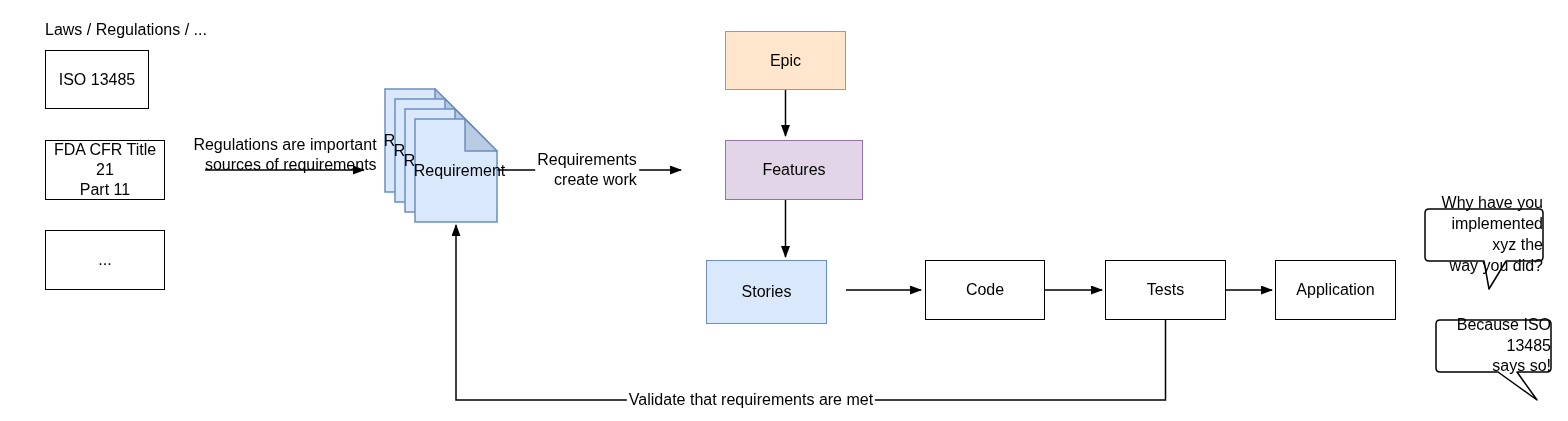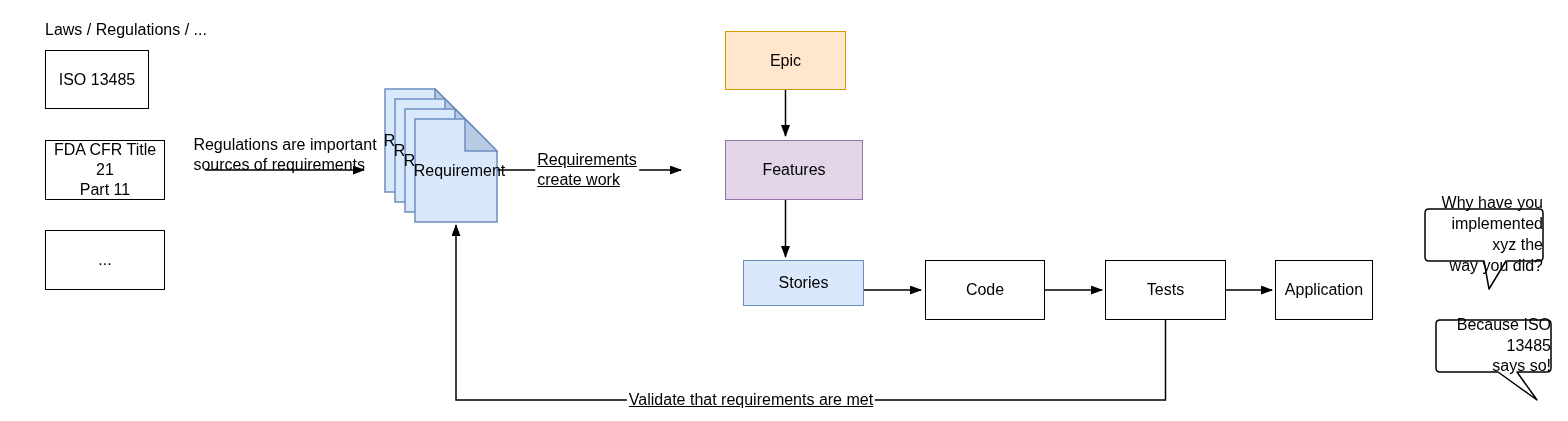--- a/index.html
+++ b/index.html
@@ -27,26 +27,26 @@
     border: 1.5px solid #000000;
     line-height: 1.25;
   }
   .box.epic     { background: #ffe6cc; border-color: #d79b00; }
   .box.features { background: #e1d5e7; border-color: #9673a6; }
   .box.stories  { background: #dae8fc; border-color: #6c8ebf; }
 
   .lbl {
     position: absolute;
     white-space: pre-line;
-    text-align: left;
+    text-align: right;
     line-height: 1.25;
   }
   .lbl.on-line { background: #ffffff; padding: 0 2px; }
   .centered { transform: translateX(-50%); }
-  .v-centered { transform: translate(-50%, -50%); text-decoration: underline; }
+  .v-centered { transform: translate(-50%, -50%); }
 
   .doc {
     position: absolute;
     width: 84px;
     height: 105px;
   }
   .doc svg { position: absolute; left: 0; top: 0; }
   .doc .doc-label {
     position: absolute;
     left: 1px; top: 1px;
@@ -144,27 +144,27 @@
     <div class="doc-label">Requirement</div>
   </div>
 
   <div class="lbl on-line v-centered" style="left:587px; top:170px;">Requirements
 create work</div>
 
   <div class="box epic" style="left:725px; top:31px; width:121px; height:59px;">Epic</div>
 
   <div class="box features" style="left:725px; top:140px; width:138px; height:60px;">Features</div>
 
-  <div class="box stories" style="left:743px; top:260px; width:121px; height:46px;text-align:right;">Stories</div>
+  <div class="box stories" style="left:706px; top:260px; width:121px; height:64px;text-align:right;">Stories</div>
 
   <div class="box" style="left:925px; top:260px; width:120px; height:60px;">Code</div>
 
   <div class="box" style="left:1105px; top:260px; width:121px; height:60px;">Tests</div>
 
-  <div class="box" style="left:1275px; top:260px; width:98px; height:60px;">Application</div>
+  <div class="box" style="left:1275px; top:260px; width:121px; height:60px;">Application</div>
 
   <div class="lbl on-line v-centered" style="left:751px; top:400px; white-space:nowrap;">Validate that requirements are met</div>
 
   <div class="bubble-text" style="left:1425px; top:209px; width:118px; height:52px;">Why have you
 implemented xyz the
 way you did?</div>
 
   <div class="bubble-text" style="left:1436px; top:320px; width:115px; height:52px;">Because ISO 13485
 says so!</div>
 

